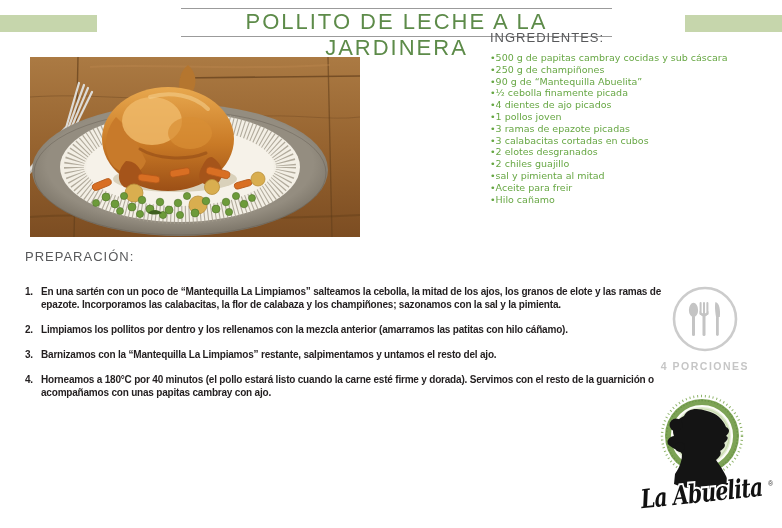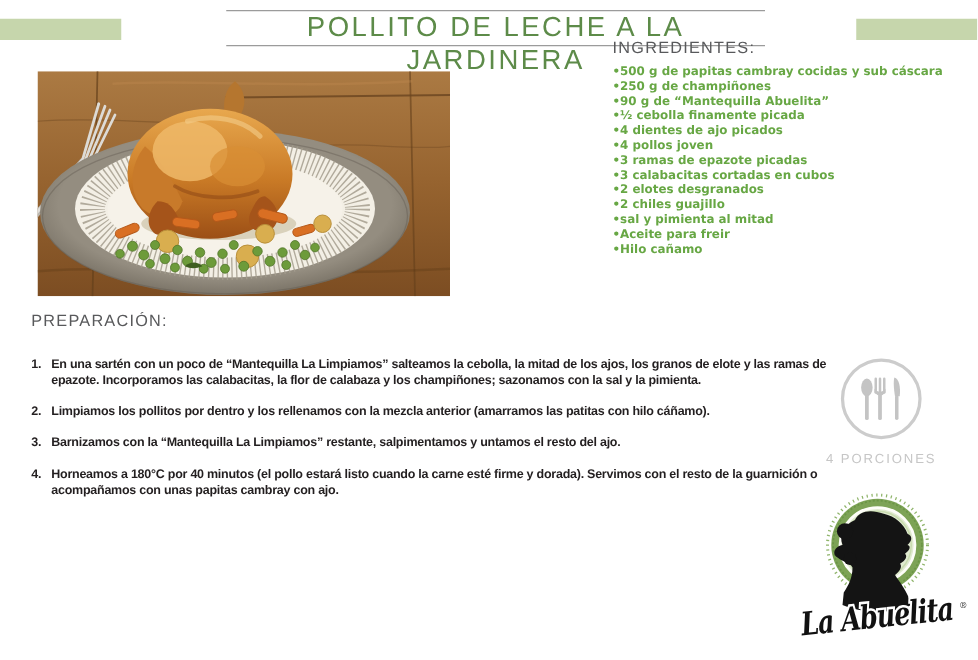--- a/index.html
+++ b/index.html
@@ -16,34 +16,34 @@
   .page-title{position:absolute;left:181px;top:9px;width:431px;text-align:center;
       font-size:22px;line-height:26px;color:#5d8b49;letter-spacing:2px;font-weight:400;}
 
   
   .photo{position:absolute;left:30px;top:57px;width:330px;height:180px;}
 
   
   .ingredients{position:absolute;left:490px;top:30px;width:292px;}
   .section-heading{font-size:13px;color:#58595b;letter-spacing:1px;font-weight:400;
       margin:0 0 7px 0;}
-  .ing-list{list-style:none;margin:0;padding:0;font-weight:bold;}
+  .ing-list{list-style:none;margin:0;padding:0;}
   .ing-list li{font-size:9.5px;line-height:11.8px;color:#67a744;white-space:nowrap;
       font-family:"DejaVu Sans",sans-serif;}
 
   
   .preparation{position:absolute;left:25px;top:249px;width:642px;}
   .preparation .section-heading{margin-bottom:21px;}
   .step{display:flex;margin-bottom:12px;color:#231f20;font-weight:bold;
       font-size:10px;line-height:13px;letter-spacing:-0.2px;}
   .step-num{flex:none;width:16px;}
   .step-text{flex:1;}
 
   
-  .servings{position:absolute;left:655px;top:283px;width:100px;text-align:center;}
+  .servings{position:absolute;left:655px;top:283px;width:100px;text-align:center;font-weight:bold;}
   .servings-label{margin-top:1px;font-size:10.5px;letter-spacing:1.5px;color:#c6c6c6;}
 
   
   .brand-logo{position:absolute;left:630px;top:394px;width:150px;height:132px;}
 </style>
 </head>
 <body>
 
 <div id="card">
 
@@ -153,21 +153,21 @@
   </svg>
 
   <div class="ingredients">
     <h2 class="section-heading">INGREDIENTES:</h2>
     <ul class="ing-list">
       <li>•500 g de papitas cambray cocidas y sub cáscara</li>
       <li>•250 g de champiñones</li>
       <li>•90 g de “Mantequilla Abuelita”</li>
       <li>•½ cebolla finamente picada</li>
       <li>•4 dientes de ajo picados</li>
-      <li>•4 pollos joven</li>
+      <li>•1 pollos joven</li>
       <li>•3 ramas de epazote picadas</li>
       <li>•3 calabacitas cortadas en cubos</li>
       <li>•2 elotes desgranados</li>
       <li>•2 chiles guajillo</li>
       <li>•sal y pimienta al mitad</li>
       <li>•Aceite para freir</li>
       <li>•Hilo cañamo</li>
     </ul>
   </div>
 

